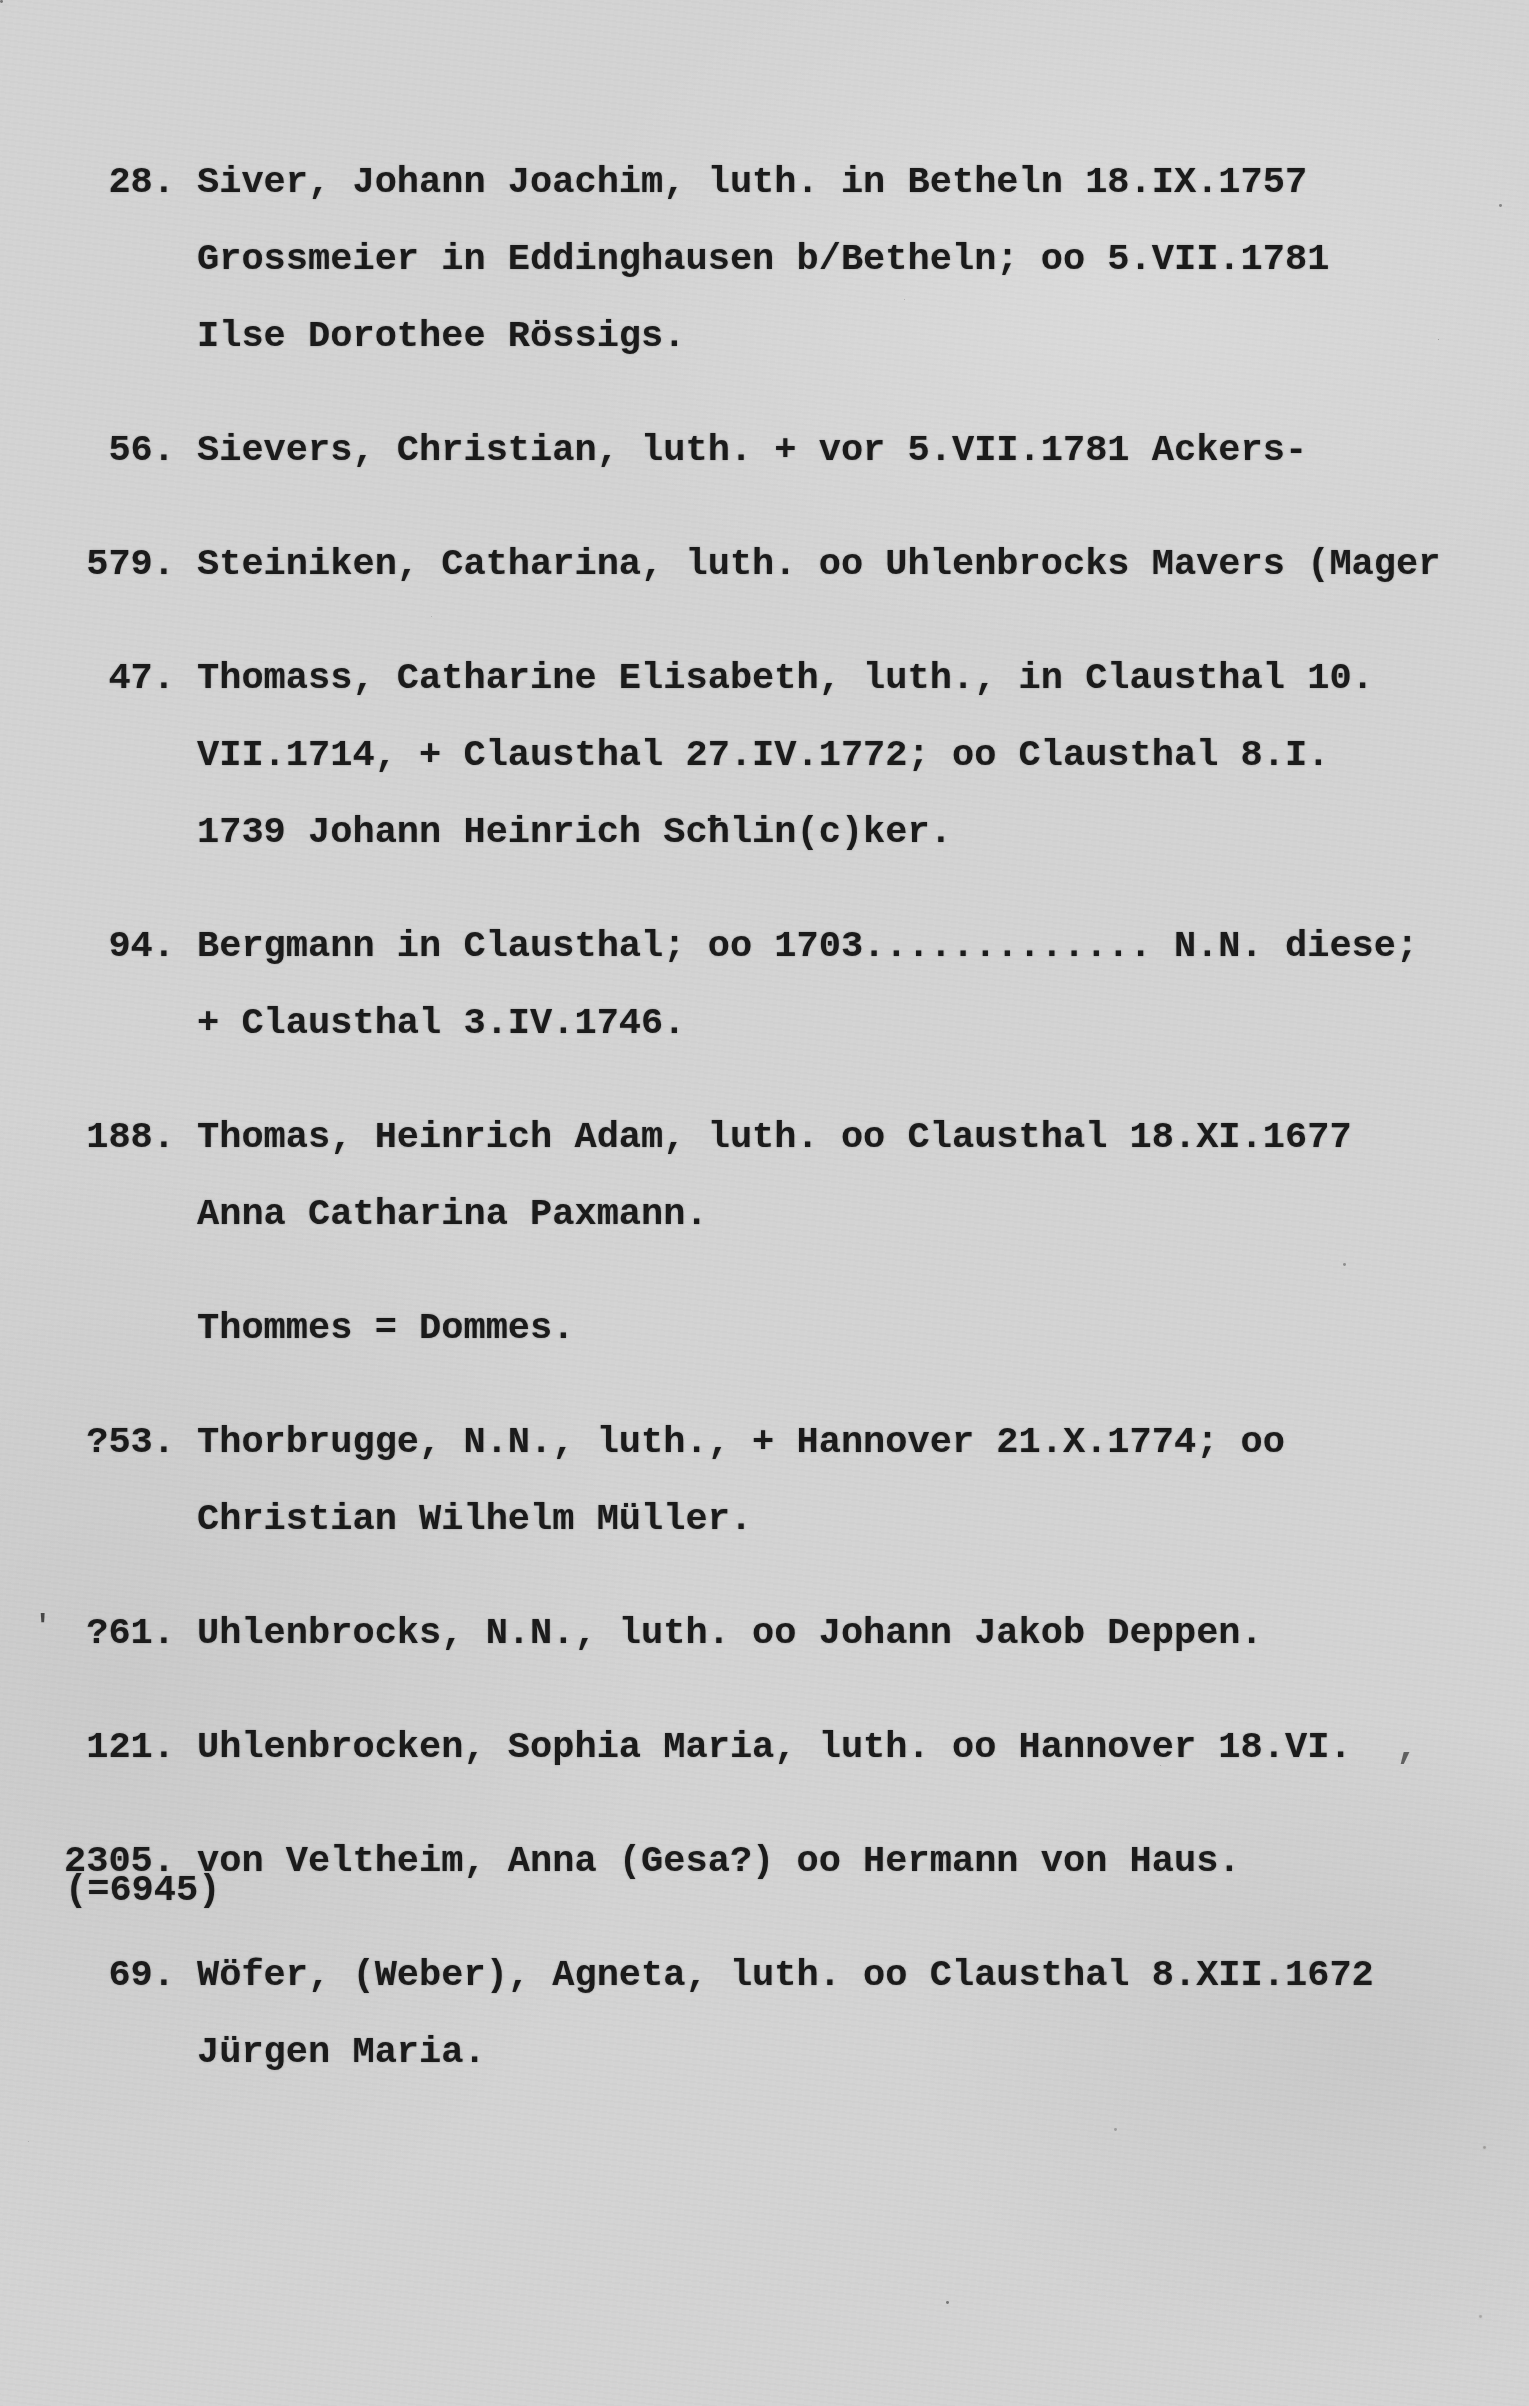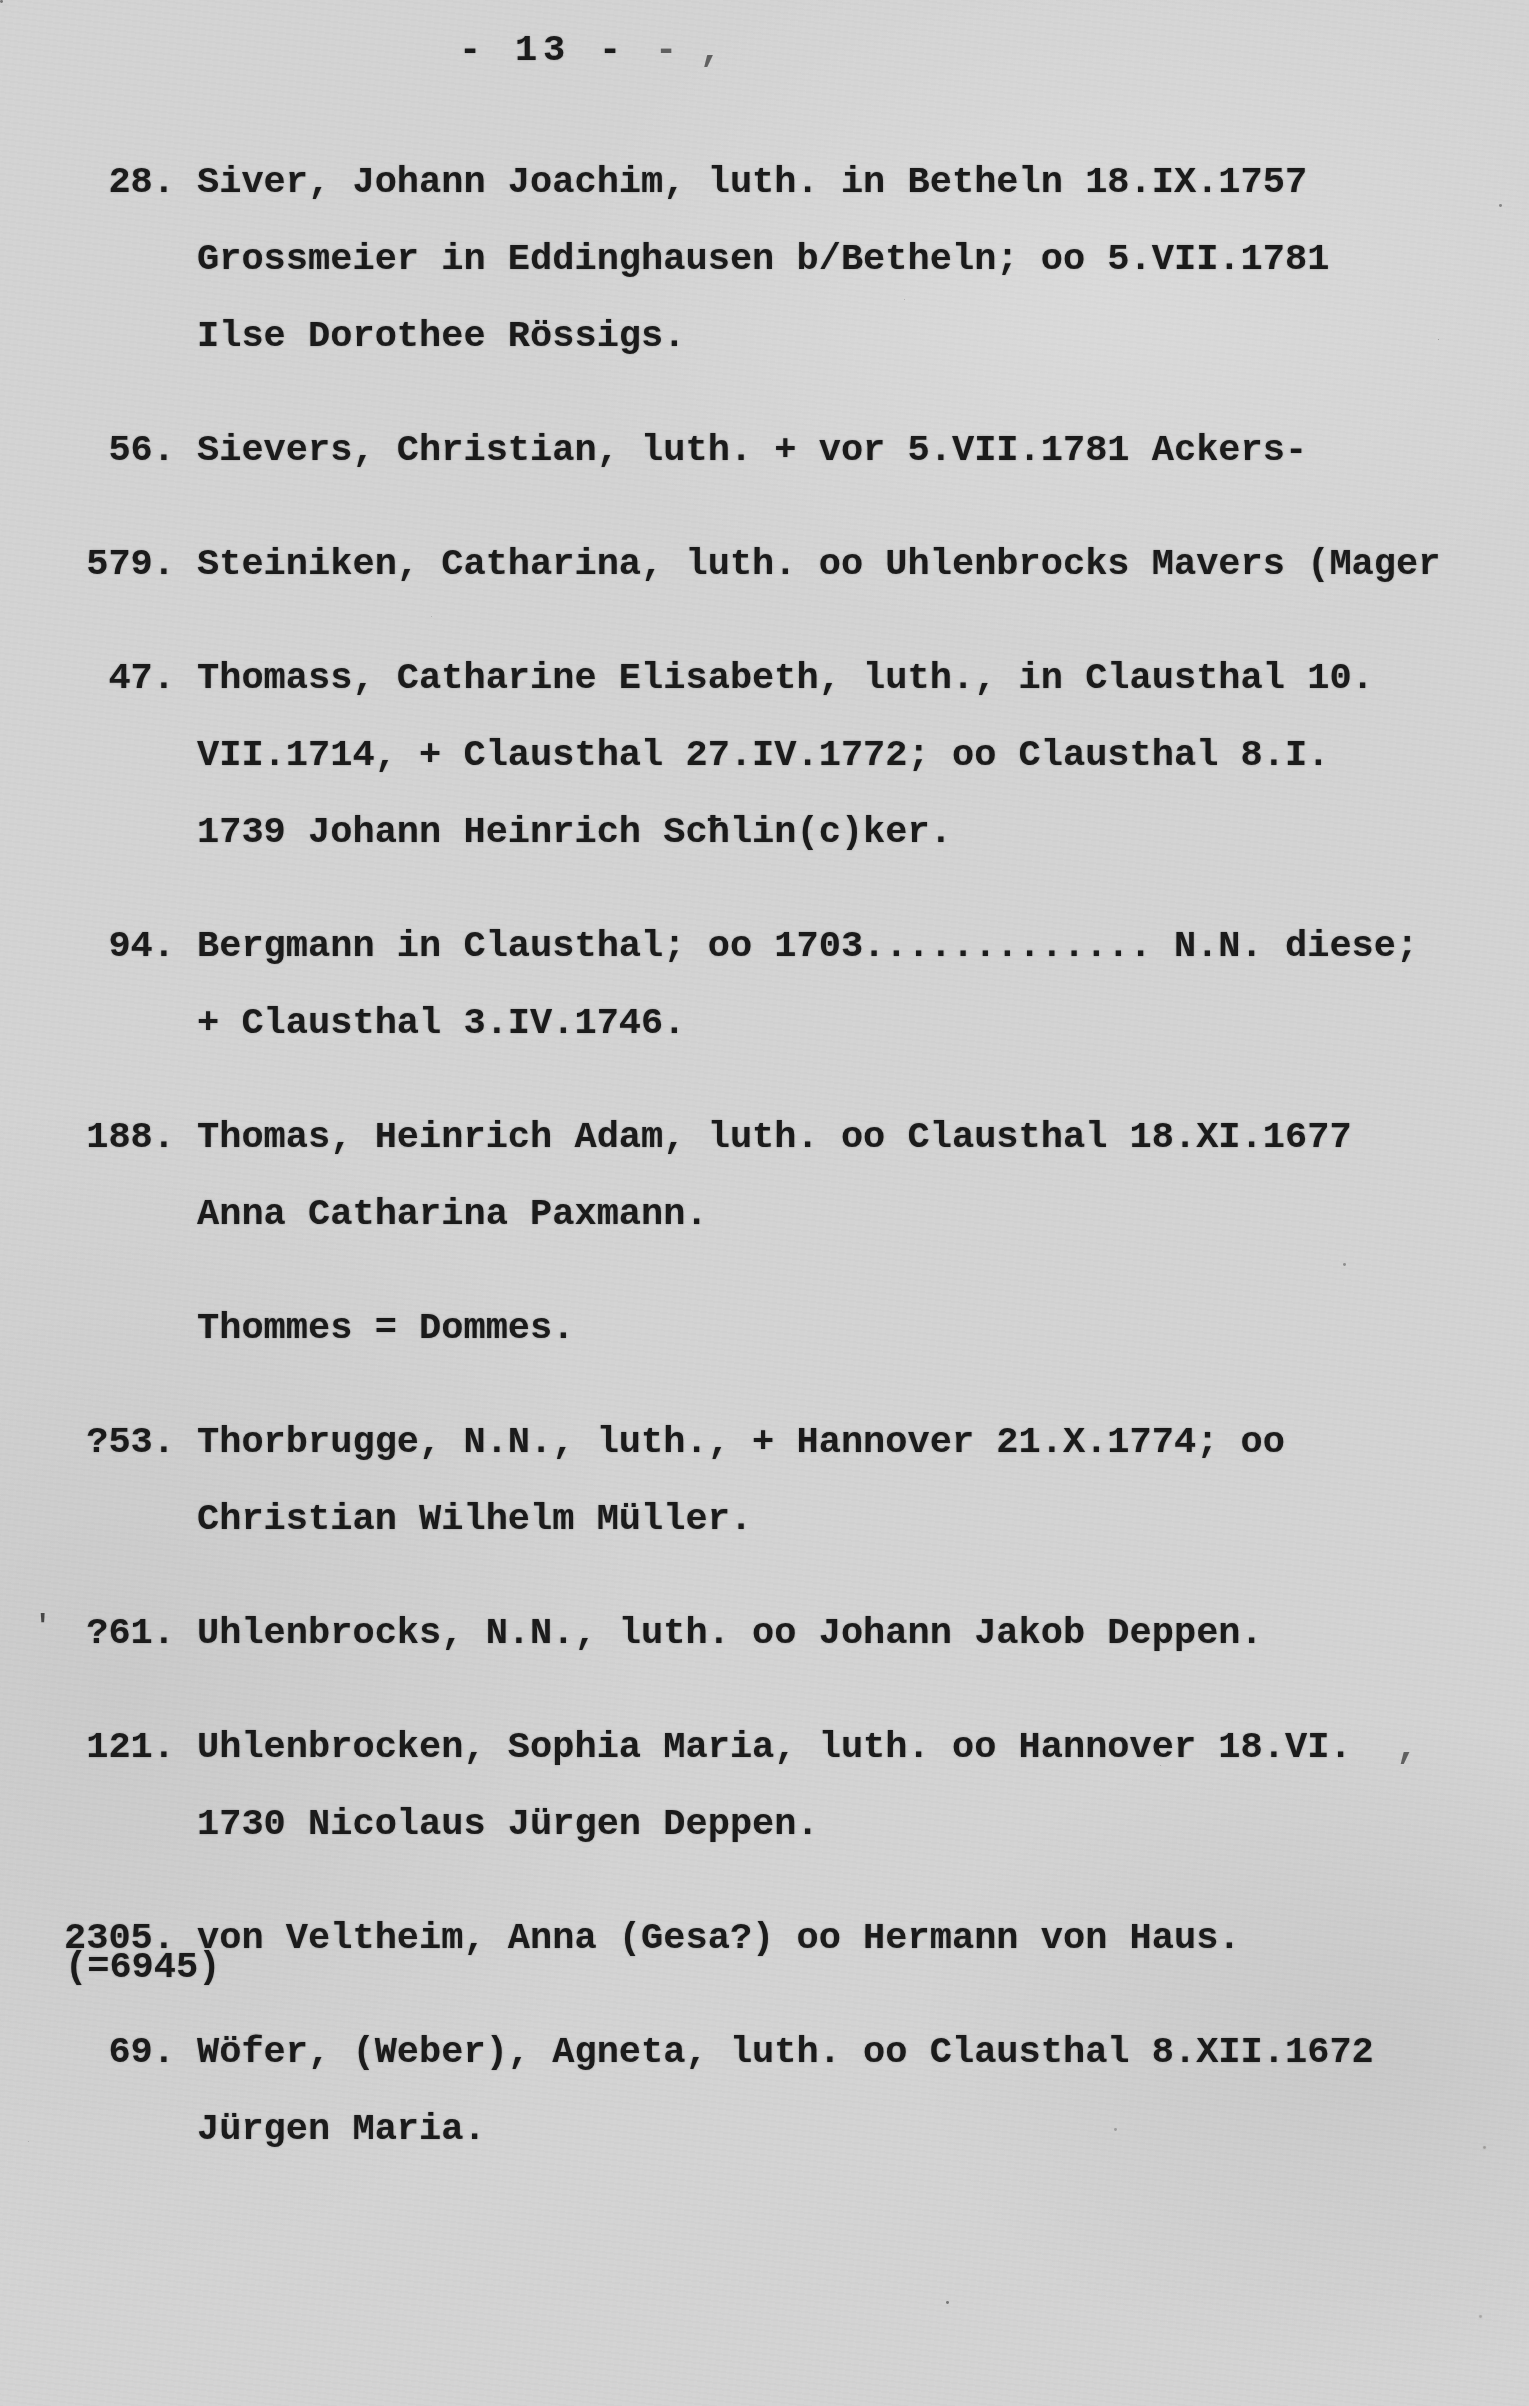--- a/index.html
+++ b/index.html
@@ -93,21 +93,20 @@
       1483px 2146px 1px 0 rgba(60,55,50,0.35),
       946px 2301px 0 0 rgba(40,40,40,0.55),
       1479px 2315px 1px 0 rgba(60,55,50,0.3),
       27px 2140px 0 -1px rgba(40,40,40,0.3);
   }
 </style>
 </head>
 <body>
 
 <div class="page">
-  <div class="pageno"><span>- 13 -</span> <span class="artifact">- ,</span></div>
   <div class="entries" id="entries">
       <div class="entry">
         <span class="num">28.</span>
         <div class="line">Siver, Johann Joachim, luth. in Betheln 18.IX.1757</div>
         <div class="line">Grossmeier in Eddinghausen b/Betheln; oo 5.VII.1781</div>
         <div class="line">Ilse Dorothee Rössigs.</div>
       </div>
       <div class="entry">
         <span class="num">56.</span>
         <div class="line">Sievers, Christian, luth. + vor 5.VII.1781 Ackers-</div>
@@ -141,21 +140,20 @@
         <div class="line">Christian Wilhelm Müller.</div>
       </div>
       <div class="entry">
         <span class="num">?61.</span>
         <span class="tick artifact">'</span>
         <div class="line">Uhlenbrocks, N.N., luth. oo Johann Jakob Deppen.</div>
       </div>
       <div class="entry">
         <span class="num">121.</span>
         <div class="line">Uhlenbrocken, Sophia Maria, luth. oo Hannover 18.VI.<span class="artifact">  ,</span></div>
-        <div class="line">1730 Nicolaus Jürgen Deppen.</div>
       </div>
       <div class="entry">
         <span class="num">2305.</span>
         <span class="subnum">(=6945)</span>
         <div class="line">von Veltheim, Anna (Gesa?) oo Hermann von Haus.</div>
       </div>
       <div class="entry">
         <span class="num">69.</span>
         <div class="line">Wöfer, (Weber), Agneta, luth. oo Clausthal 8.XII.1672</div>
         <div class="line">Jürgen Maria.</div>

